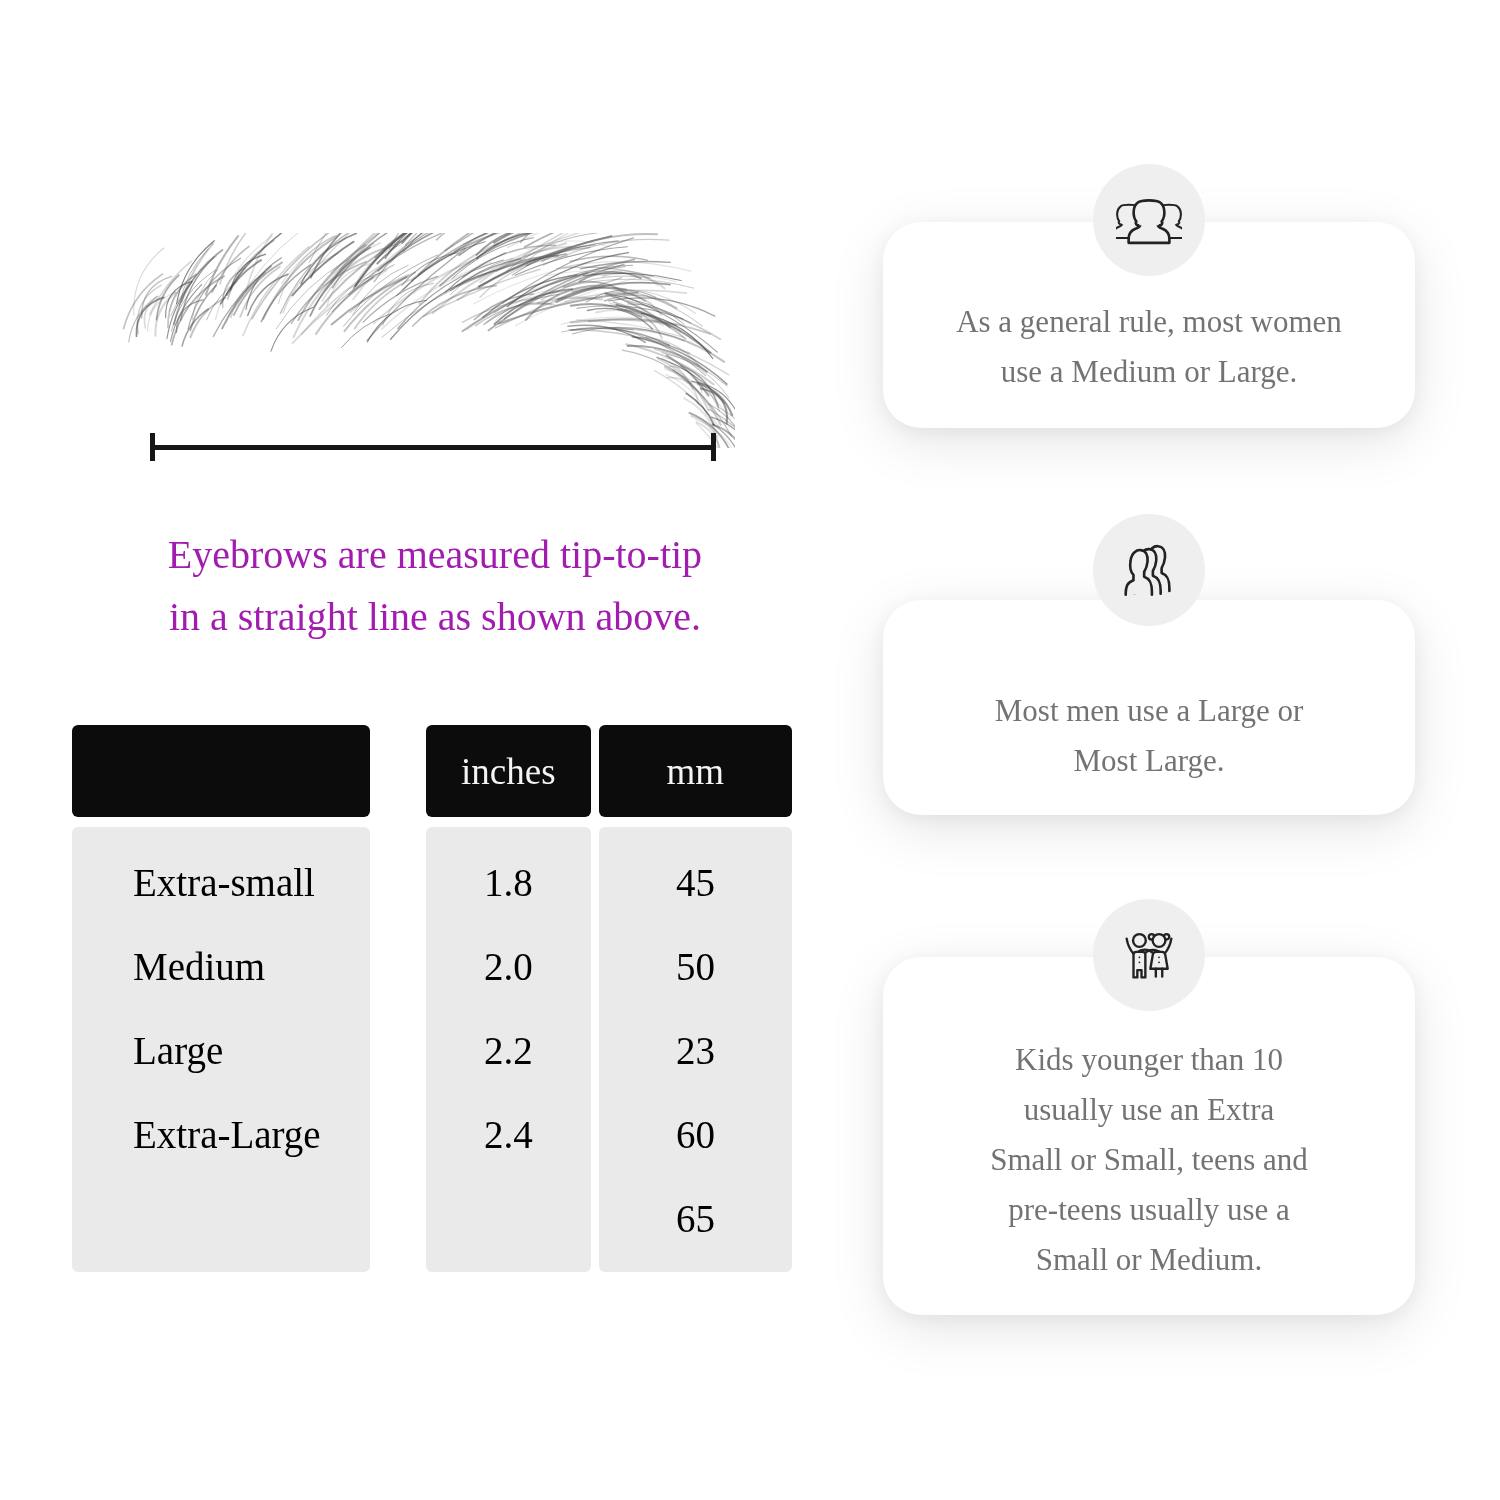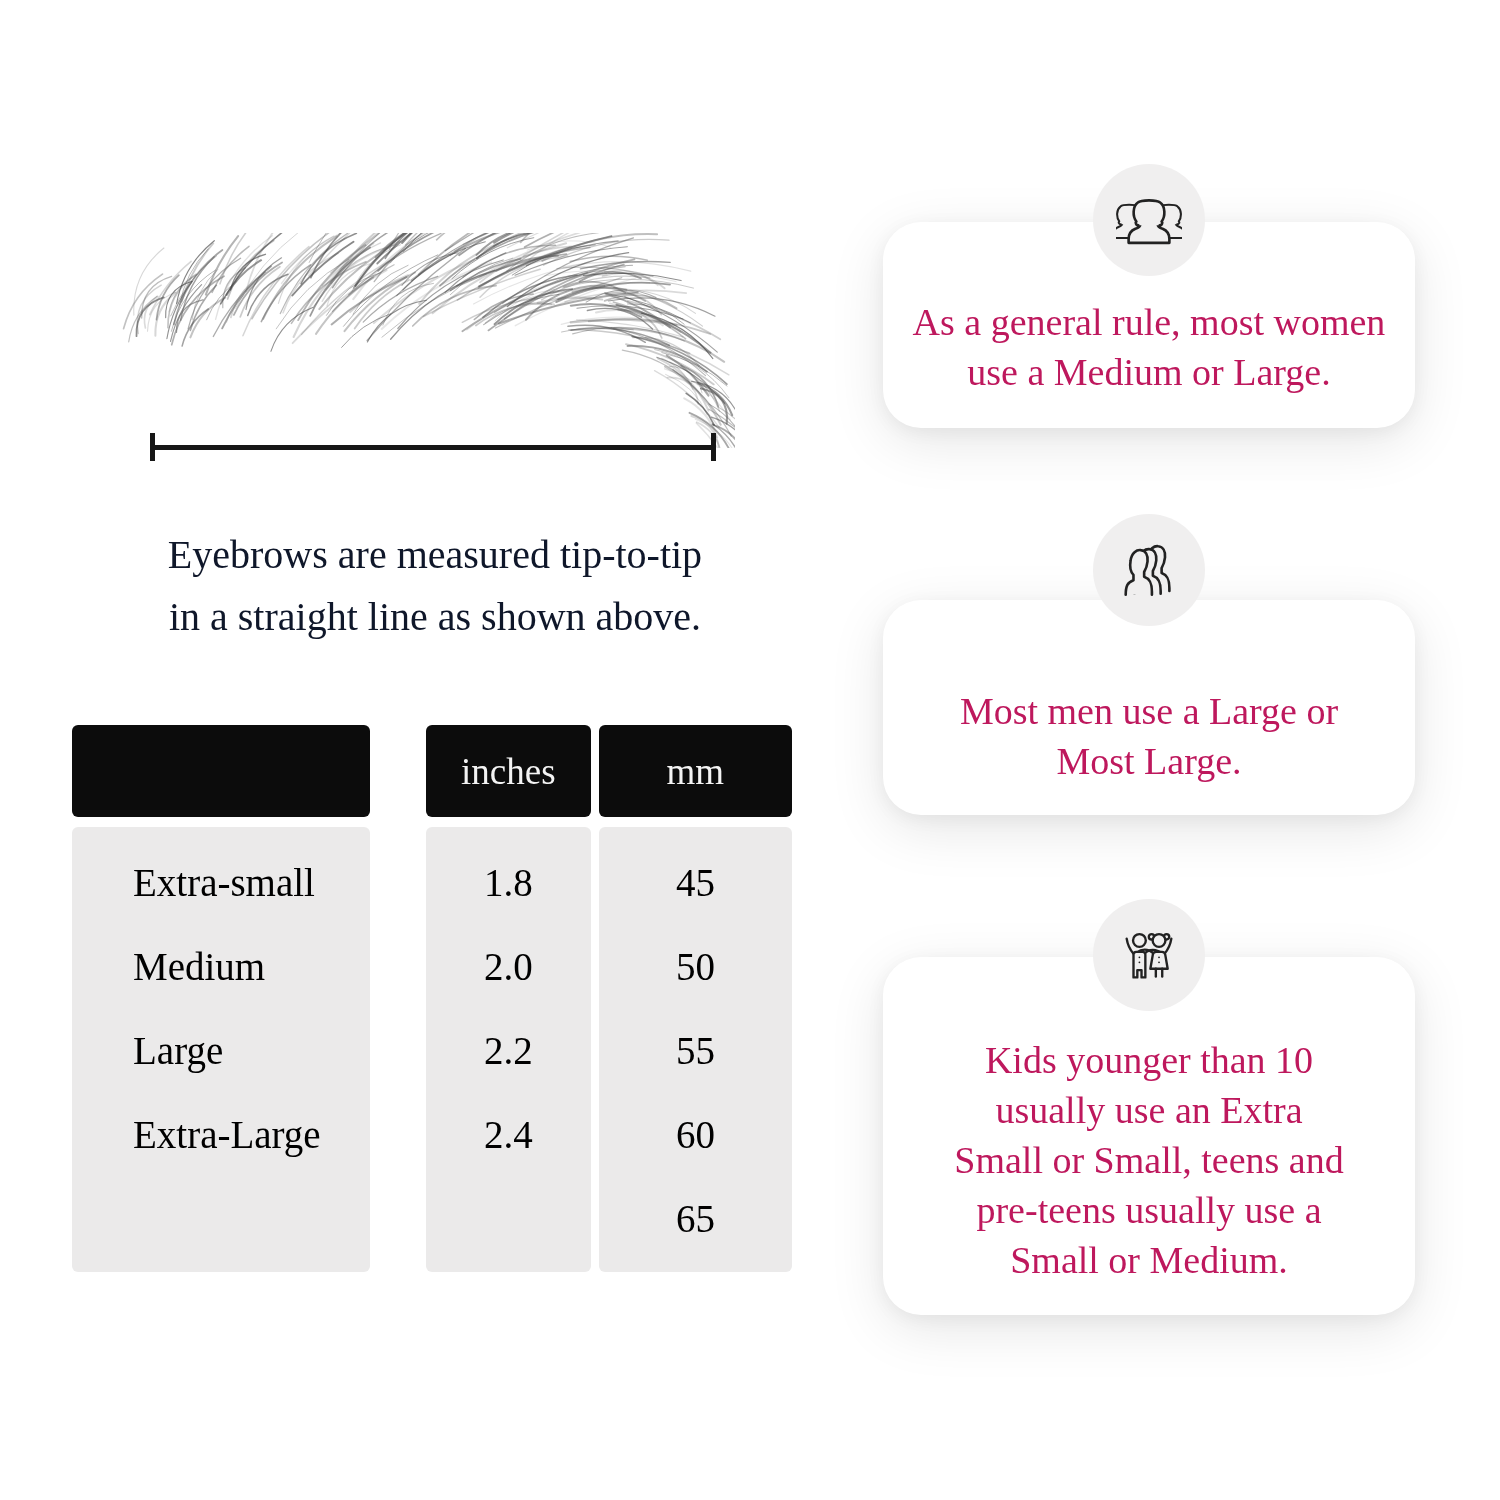--- a/index.html
+++ b/index.html
@@ -9,21 +9,21 @@
   }
   
   .brow-svg{position:absolute;left:105px;top:233px;width:630px;height:215px;}
   .measure-line{position:absolute;left:150px;top:433px;width:566px;height:28px;}
   .measure-line .bar{position:absolute;left:0;top:12px;width:100%;height:5px;background:#161616;}
   .measure-line .tick{position:absolute;top:0;width:5px;height:28px;background:#161616;}
   .measure-line .tick.left{left:0;}
   .measure-line .tick.right{right:0;}
   .caption{
     position:absolute;left:55px;top:524px;width:760px;text-align:center;
-    font-size:40px;line-height:62px;color:#0f172a;
+    font-size:40px;line-height:62px;color:#a21caf;
   }
   
   .size-table{position:absolute;left:72px;top:725px;width:720px;}
   .thead{display:flex;gap:8px;}
   .th{
     height:92px;background:#0c0c0c;border-radius:6px;color:#f4f4f4;
     display:flex;align-items:center;justify-content:center;font-size:37px;
   }
   .tbody{display:flex;gap:8px;margin-top:10px;}
   .tcol{background:#ebeaea;border-radius:6px;padding:13px 0 12px 0;}
@@ -34,21 +34,21 @@
     height:84px;display:flex;align-items:center;justify-content:center;
     font-size:39px;color:#000000;
   }
   .col-size .tcell{justify-content:flex-start;padding-left:61px;box-sizing:border-box;}
   
   .card{
     position:absolute;left:883px;width:532px;background:#ffffff;border-radius:38px;
     box-shadow:0 4px 18px rgba(0,0,0,0.05),0 14px 55px rgba(0,0,0,0.10);
     box-sizing:border-box;text-align:center;z-index:1;
   }
-  .card .line{font-size:38px;line-height:50px;color:#be185d;}
+  .card .line{font-size:31px;line-height:50px;color:#737373;}
   .card1{top:222px;height:206px;padding-top:75px;}
   .card2{top:600px;height:215px;padding-top:86px;}
   .card3{top:957px;height:358px;padding-top:78px;}
   .icon-circle{
     position:absolute;left:1093px;width:112px;height:112px;border-radius:50%;
     background:#f0efef;display:flex;align-items:center;justify-content:center;z-index:2;
   }
   .circle1{top:164px;}
   .circle2{top:514px;}
   .circle3{top:899px;}
@@ -358,21 +358,21 @@
       </div>
       <div class="tcol col-inches">
         <div class="tcell">1.8</div>
         <div class="tcell">2.0</div>
         <div class="tcell">2.2</div>
         <div class="tcell">2.4</div>
       </div>
       <div class="tcol col-mm">
         <div class="tcell">45</div>
         <div class="tcell">50</div>
-        <div class="tcell">55</div>
+        <div class="tcell">23</div>
         <div class="tcell">60</div>
         <div class="tcell">65</div>
       </div>
     </div>
   </div>
 
   <div class="icon-circle circle1">
     <svg width="66" height="53" viewBox="0 0 68 54" fill="none" stroke="#222222" stroke-width="2.7" stroke-linecap="round" stroke-linejoin="round">
       <g transform="translate(-13,6) scale(0.78)">
         <path fill="#f0efef" d="M25,31 C25,33 23,34.5 20,35.5 C15,37.5 13,41 13,46 L13,50 L55,50 L55,46 C55,41 53,37.5 48,35.5 C45,34.5 43,33 43,31"></path>

